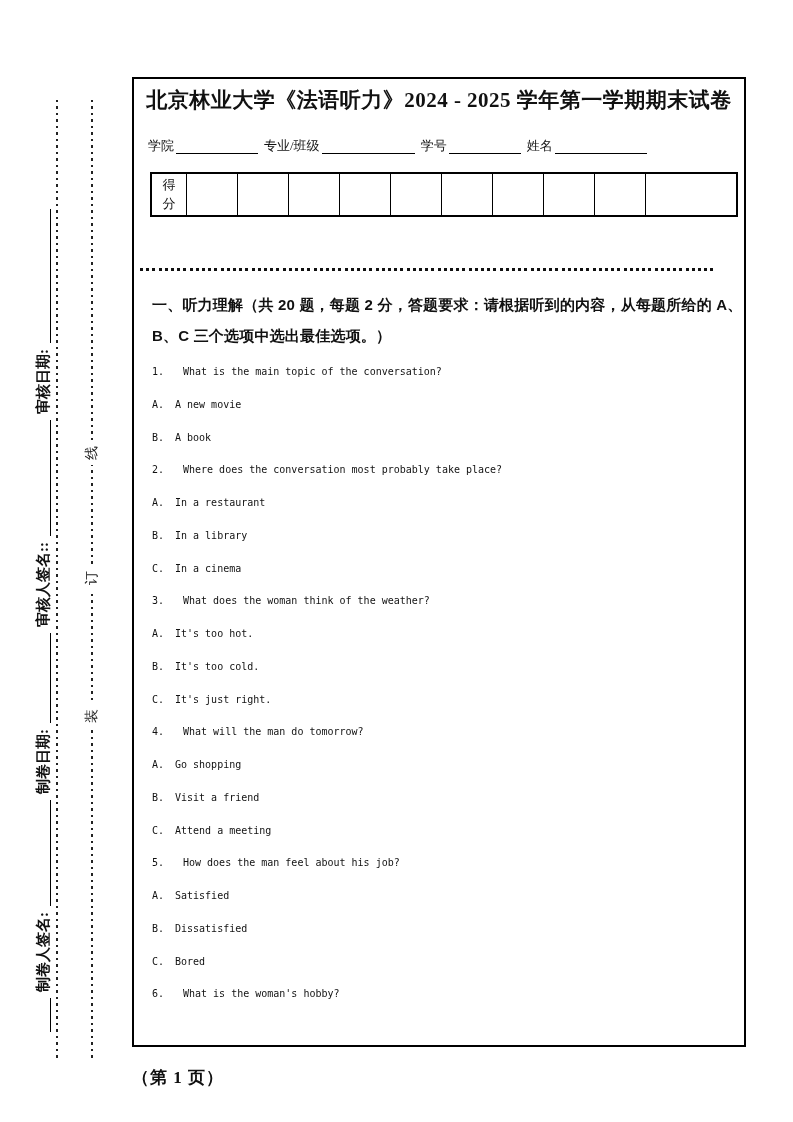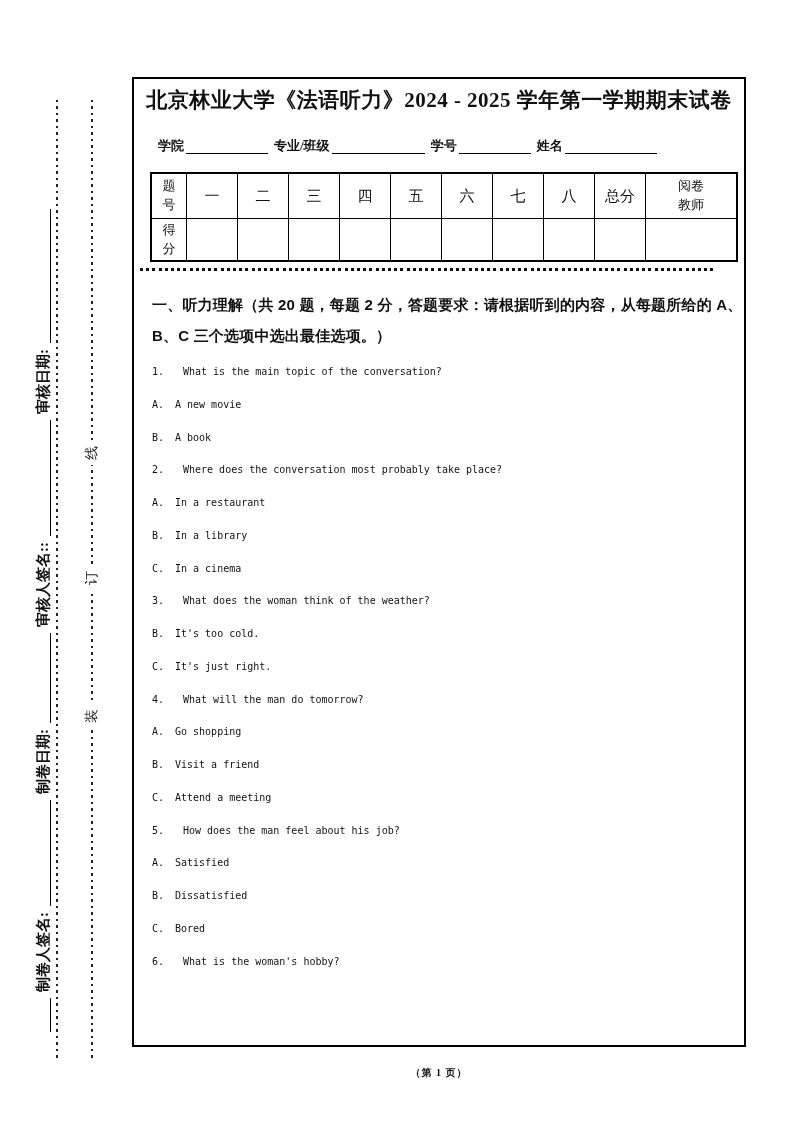--- a/index.html
+++ b/index.html
@@ -80,27 +80,27 @@
     top: 86px;
     width: 614px;
     text-align: center;
     font-family: "Liberation Serif", "DejaVu Serif", serif;
     font-weight: bold;
     font-size: 21px;
     letter-spacing: 0.5px;
   }
   .header-fields {
     position: absolute;
-    left: 158px;
+    left: 148px;
     top: 134px;
     height: 20px;
     display: flex;
     align-items: flex-end;
     font-family: "Liberation Serif", "DejaVu Serif", serif;
-    font-weight: bold;
+    font-weight: normal;
     font-size: 13px;
   }
   .field-label { margin-right: 2px; line-height: 17px; }
   .field-blank {
     display: inline-block;
     border-bottom: 1.2px solid #000;
     height: 14px;
     margin-right: 6px;
   }
   .fb1 { width: 82px; }
@@ -180,24 +180,24 @@
   }
   .qnum  { display: inline-block; width: 31px; }
   .qopt  { display: inline-block; width: 23px; }
 
   
   .page-footer {
     position: absolute;
     left: 132px;
     top: 1066px;
     width: 614px;
-    text-align: center;
-    font-family: "Liberation Serif", "DejaVu Serif", serif;
-    font-weight: bold;
-    font-size: 10px;
+    text-align: left;
+    font-family: "Liberation Serif", "DejaVu Serif", serif;
+    font-weight: bold;
+    font-size: 17px;
     letter-spacing: 1px;
   }
 </style>
 </head>
 <body>
 
 <div class="side-strip" id="side-strip">
     <span class="margin-blank" style="width: 34px;"></span>
     <span class="margin-label">制卷人签名:</span>
     <span class="margin-blank" style="width: 106px;"></span>
@@ -227,33 +227,20 @@
   <span class="field-label">专业/班级</span>
   <span class="field-blank fb2"></span>
   <span class="field-label">学号</span>
   <span class="field-blank fb3"></span>
   <span class="field-label">姓名</span>
   <span class="field-blank fb4"></span>
 </div>
 
 <table class="score-table">
   <tbody id="score-table-body">
-      <tr class="r1">
-        <td class="cell-narrow"><span class="stack1">题号</span></td>
-        <td class="cell-num">一</td>
-        <td class="cell-num">二</td>
-        <td class="cell-num">三</td>
-        <td class="cell-num">四</td>
-        <td class="cell-num">五</td>
-        <td class="cell-num">六</td>
-        <td class="cell-num">七</td>
-        <td class="cell-num">八</td>
-        <td class="cell-num">总分</td>
-        <td class="cell-grader"><span class="stack2">阅卷教师</span></td>
-      </tr>
       <tr class="r2">
         <td class="cell-narrow"><span class="stack1">得分</span></td>
         <td class="cell-num"></td>
         <td class="cell-num"></td>
         <td class="cell-num"></td>
         <td class="cell-num"></td>
         <td class="cell-num"></td>
         <td class="cell-num"></td>
         <td class="cell-num"></td>
         <td class="cell-num"></td>
@@ -270,20 +257,21 @@
 
 <div class="questions" id="questions">
     <div><span class="qnum">1.</span><span>What is the main topic of the conversation?</span></div>
     <div><span class="qopt">A.</span><span>A new movie</span></div>
     <div><span class="qopt">B.</span><span>A book</span></div>
     <div><span class="qnum">2.</span><span>Where does the conversation most probably take place?</span></div>
     <div><span class="qopt">A.</span><span>In a restaurant</span></div>
     <div><span class="qopt">B.</span><span>In a library</span></div>
     <div><span class="qopt">C.</span><span>In a cinema</span></div>
     <div><span class="qnum">3.</span><span>What does the woman think of the weather?</span></div>
+    <div><span class="qopt">A.</span><span>It's too hot.</span></div>
     <div><span class="qopt">B.</span><span>It's too cold.</span></div>
     <div><span class="qopt">C.</span><span>It's just right.</span></div>
     <div><span class="qnum">4.</span><span>What will the man do tomorrow?</span></div>
     <div><span class="qopt">A.</span><span>Go shopping</span></div>
     <div><span class="qopt">B.</span><span>Visit a friend</span></div>
     <div><span class="qopt">C.</span><span>Attend a meeting</span></div>
     <div><span class="qnum">5.</span><span>How does the man feel about his job?</span></div>
     <div><span class="qopt">A.</span><span>Satisfied</span></div>
     <div><span class="qopt">B.</span><span>Dissatisfied</span></div>
     <div><span class="qopt">C.</span><span>Bored</span></div>

